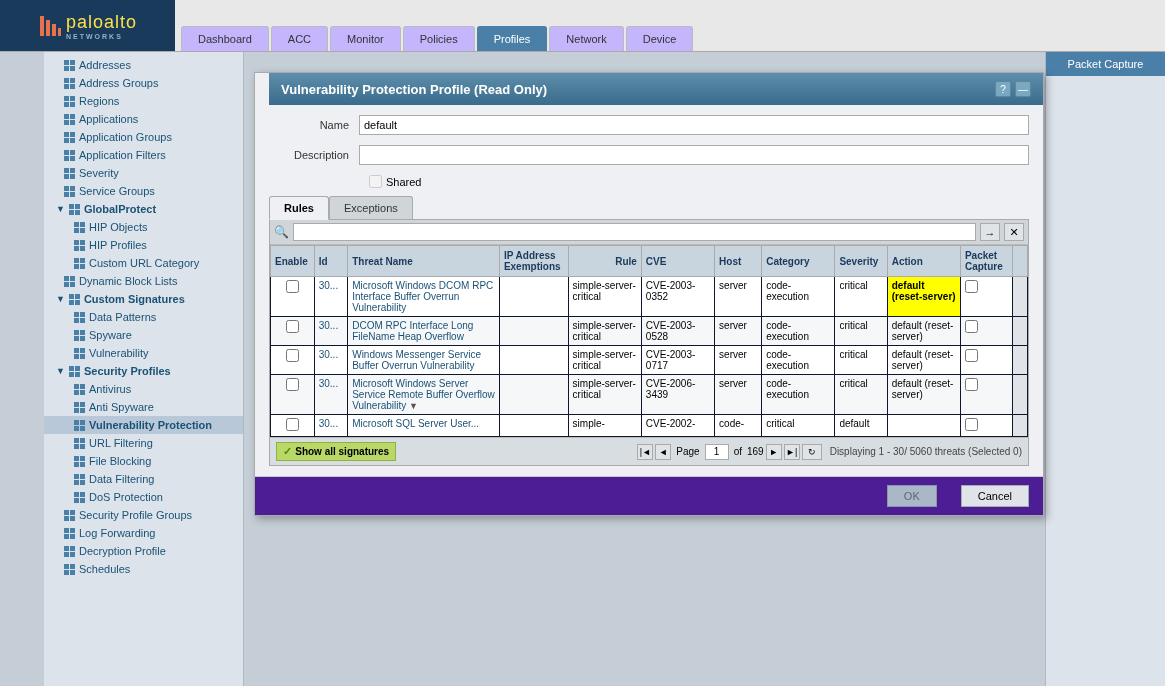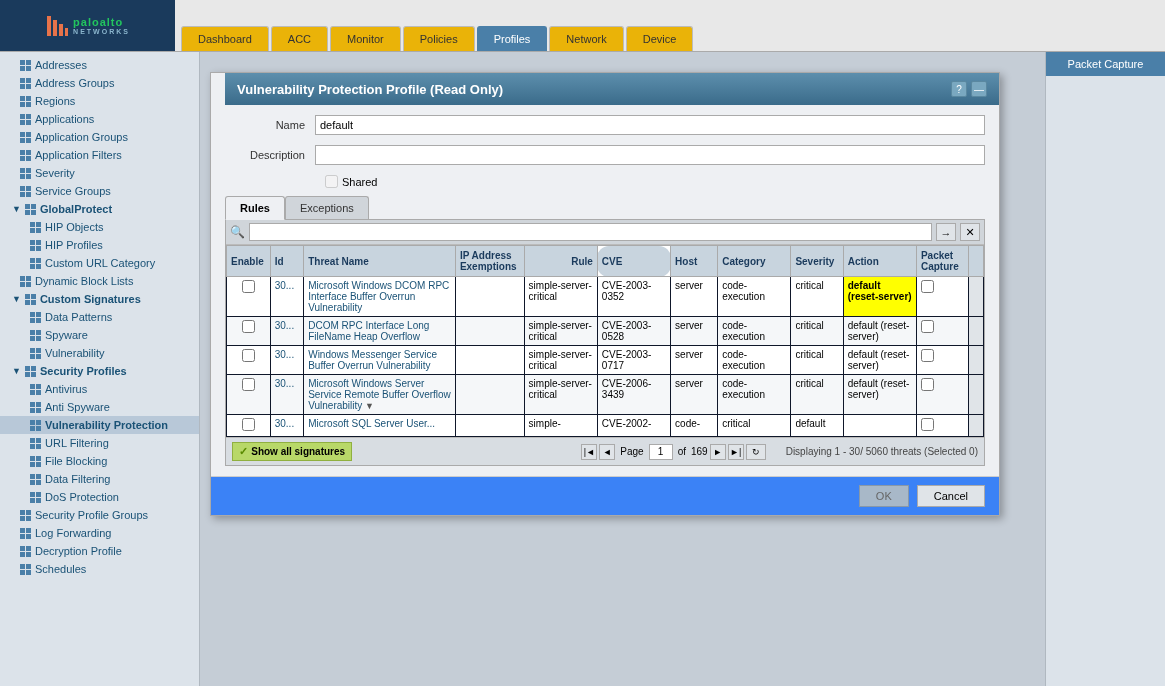--- a/index.html
+++ b/index.html
@@ -2,25 +2,25 @@
 <html><head>
   <meta charset="utf-8">
   <style>
     * { box-sizing: border-box; margin: 0; padding: 0; }
     body { font-family: Arial, sans-serif; font-size: 11px; background: #c5cdd6; width: 1165px; height: 686px; overflow: hidden; }
 
     
     .top-nav { background: #e8e8e8; border-bottom: 1px solid #aaa; display: flex; align-items: stretch; height: 52px; }
     .logo-area { background: #1a3a5c; width: 175px; display: flex; align-items: center; justify-content: center; padding: 6px; }
     .nav-tabs { display: flex; align-items: flex-end; padding: 0 6px; gap: 2px; flex: 1; }
-    .nav-tab { padding: 6px 16px; border: 1px solid #bbb; border-bottom: none; border-radius: 3px 3px 0 0; background: #eab308; cursor: pointer; color: #333; font-size: 11px; }
+    .nav-tab { padding: 6px 16px; border: 1px solid #bbb; border-bottom: none; border-radius: 3px 3px 0 0; background: #c4b5fd; cursor: pointer; color: #333; font-size: 11px; }
     .nav-tab.active { background: #4a7fa8; color: white; border-color: #4a7fa8; }
 
     
-    .main-layout { display: flex; height: calc(686px - 52px); }
+    .main-layout { display: flex; height: calc(686px - 52px); padding-left: 44px; }
 
     
     .sidebar { width: 200px; background: #dce3ea; border-right: 1px solid #b0b8c0; overflow-y: auto; padding: 4px 0; }
     .sidebar-item { padding: 3px 8px 3px 20px; cursor: pointer; color: #1a5276; font-size: 11px; display: flex; align-items: center; gap: 4px; }
     .sidebar-item.active { background: #b8c8d8; font-weight: bold; }
     .sidebar-item.indent1 { padding-left: 30px; }
     .sidebar-group { padding: 3px 8px 3px 12px; cursor: pointer; color: #1a5276; font-size: 11px; font-weight: bold; display: flex; align-items: center; gap: 4px; }
     .grid-icon { display: inline-grid; grid-template-columns: 1fr 1fr; gap: 1px; width: 11px; height: 11px; }
     .grid-icon span { background: #4a7fa8; display: block; }
 
@@ -64,21 +64,21 @@
     .highlight-yellow { background: #ffff00 !important; font-weight: bold; }
 
     
     .pagination-bar { background: #d8dde2; border-top: 1px solid #bbb; padding: 4px 6px; display: flex; align-items: center; gap: 4px; }
     .show-all-btn { background: #b8d868; border: 1px solid #90b040; padding: 2px 6px; cursor: pointer; font-size: 10px; font-weight: bold; display: flex; align-items: center; gap: 3px; }
     .page-controls { display: flex; align-items: center; gap: 2px; margin-left: auto; }
     .page-btn { width: 16px; height: 16px; border: 1px solid #aaa; background: #e0e4e8; cursor: pointer; display: flex; align-items: center; justify-content: center; font-size: 9px; }
     .page-input { width: 24px; height: 16px; border: 1px solid #aaa; text-align: center; font-size: 10px; }
 
     
-    .modal-footer { padding: 8px 14px; display: flex; justify-content: flex-end; gap: 8px; background: #3b82f6; border-top: 1px solid #ccc; }
+    .modal-footer { padding: 8px 14px; display: flex; justify-content: flex-end; gap: 24px; background: #4c1d95; border-top: 1px solid #ccc; }
     .btn-ok { padding: 4px 16px; background: #a8b8c8; border: 1px solid #8898a8; cursor: pointer; font-size: 11px; color: #666; }
     .btn-cancel { padding: 4px 16px; background: #e0e4e8; border: 1px solid #aaa; cursor: pointer; font-size: 11px; }
 
     
     .palo-logo { display: flex; flex-direction: column; align-items: center; }
     .palo-logo-top { color: white; font-size: 10px; font-weight: bold; display: flex; align-items: center; gap: 4px; }
   </style>
 </head>
 <body>
 
@@ -86,21 +86,21 @@
   <div class="logo-area">
     <div class="palo-logo">
       <div class="palo-logo-top">
         <svg width="24" height="24" viewBox="0 0 24 24">
           <rect x="2" y="2" width="4" height="20" fill="#e8734a"></rect>
           <rect x="8" y="6" width="4" height="16" fill="#e8734a"></rect>
           <rect x="14" y="10" width="4" height="12" fill="#e8734a"></rect>
           <rect x="20" y="14" width="3" height="8" fill="#e8734a"></rect>
         </svg>
         <div>
-          <div style="color:#22c55e;font-size:11px;font-weight:bold;letter-spacing:1px">paloalto</div>
+          <div style="color:#fde047;font-size:18px;font-weight:normal;letter-spacing:1px">paloalto</div>
           <div style="color:#8ab4cc;font-size:7px;letter-spacing:2px">NETWORKS</div>
         </div>
       </div>
     </div>
   </div>
   <div class="nav-tabs">
     <div class="nav-tab">Dashboard</div>
     <div class="nav-tab">ACC</div>
     <div class="nav-tab">Monitor</div>
     <div class="nav-tab">Policies</div>
@@ -420,21 +420,21 @@
           <div style="position:relative;overflow:hidden;">
             <div style="overflow-x:auto;overflow-y:hidden;">
               <table class="data-table">
                 <thead>
                   <tr>
                     <th style="width:40px;">Enable</th>
                     <th style="width:32px;">Id</th>
                     <th style="width:145px;">Threat Name</th>
                     <th style="width:60px;">IP Address Exemptions</th>
                     <th style="width:70px;text-align:right;">Rule</th>
-                    <th style="width:70px;border-radius:12px;">CVE</th>
+                    <th style="width:70px;">CVE</th>
                     <th style="width:45px;">Host</th>
                     <th style="width:70px;">Category</th>
                     <th style="width:50px;">Severity</th>
                     <th style="width:70px;">Action</th>
                     <th style="width:50px;">Packet Capture</th>
                     <th style="width:14px;padding:0;"></th>
                   </tr>
                 </thead>
                 <tbody>
 
@@ -528,21 +528,21 @@
             <div class="page-controls">
               <div class="page-btn">|◄</div>
               <div class="page-btn">◄</div>
               <span style="margin:0 3px;font-size:10px;">Page</span>
               <input class="page-input" type="text" value="1" style="">
               <span style="margin:0 3px;font-size:10px;">of</span>
               <span style="font-size:10px;">169</span>
               <div class="page-btn">►</div>
               <div class="page-btn">►|</div>
               <div class="page-btn" style="width:20px;">↻</div>
-              <span style="margin-left:18px;font-size:10px;color:#444;">Displaying 1 - 30/ 5060 threats (Selected 0)</span>
+              <span style="margin-left:6px;font-size:10px;color:#444;">Displaying 1 - 30/ 5060 threats (Selected 0)</span>
             </div>
           </div>
         </div>
       </div>
 
       <div class="modal-footer">
         <button class="btn-ok">OK</button>
         <button class="btn-cancel">Cancel</button>
       </div>
     </div>

